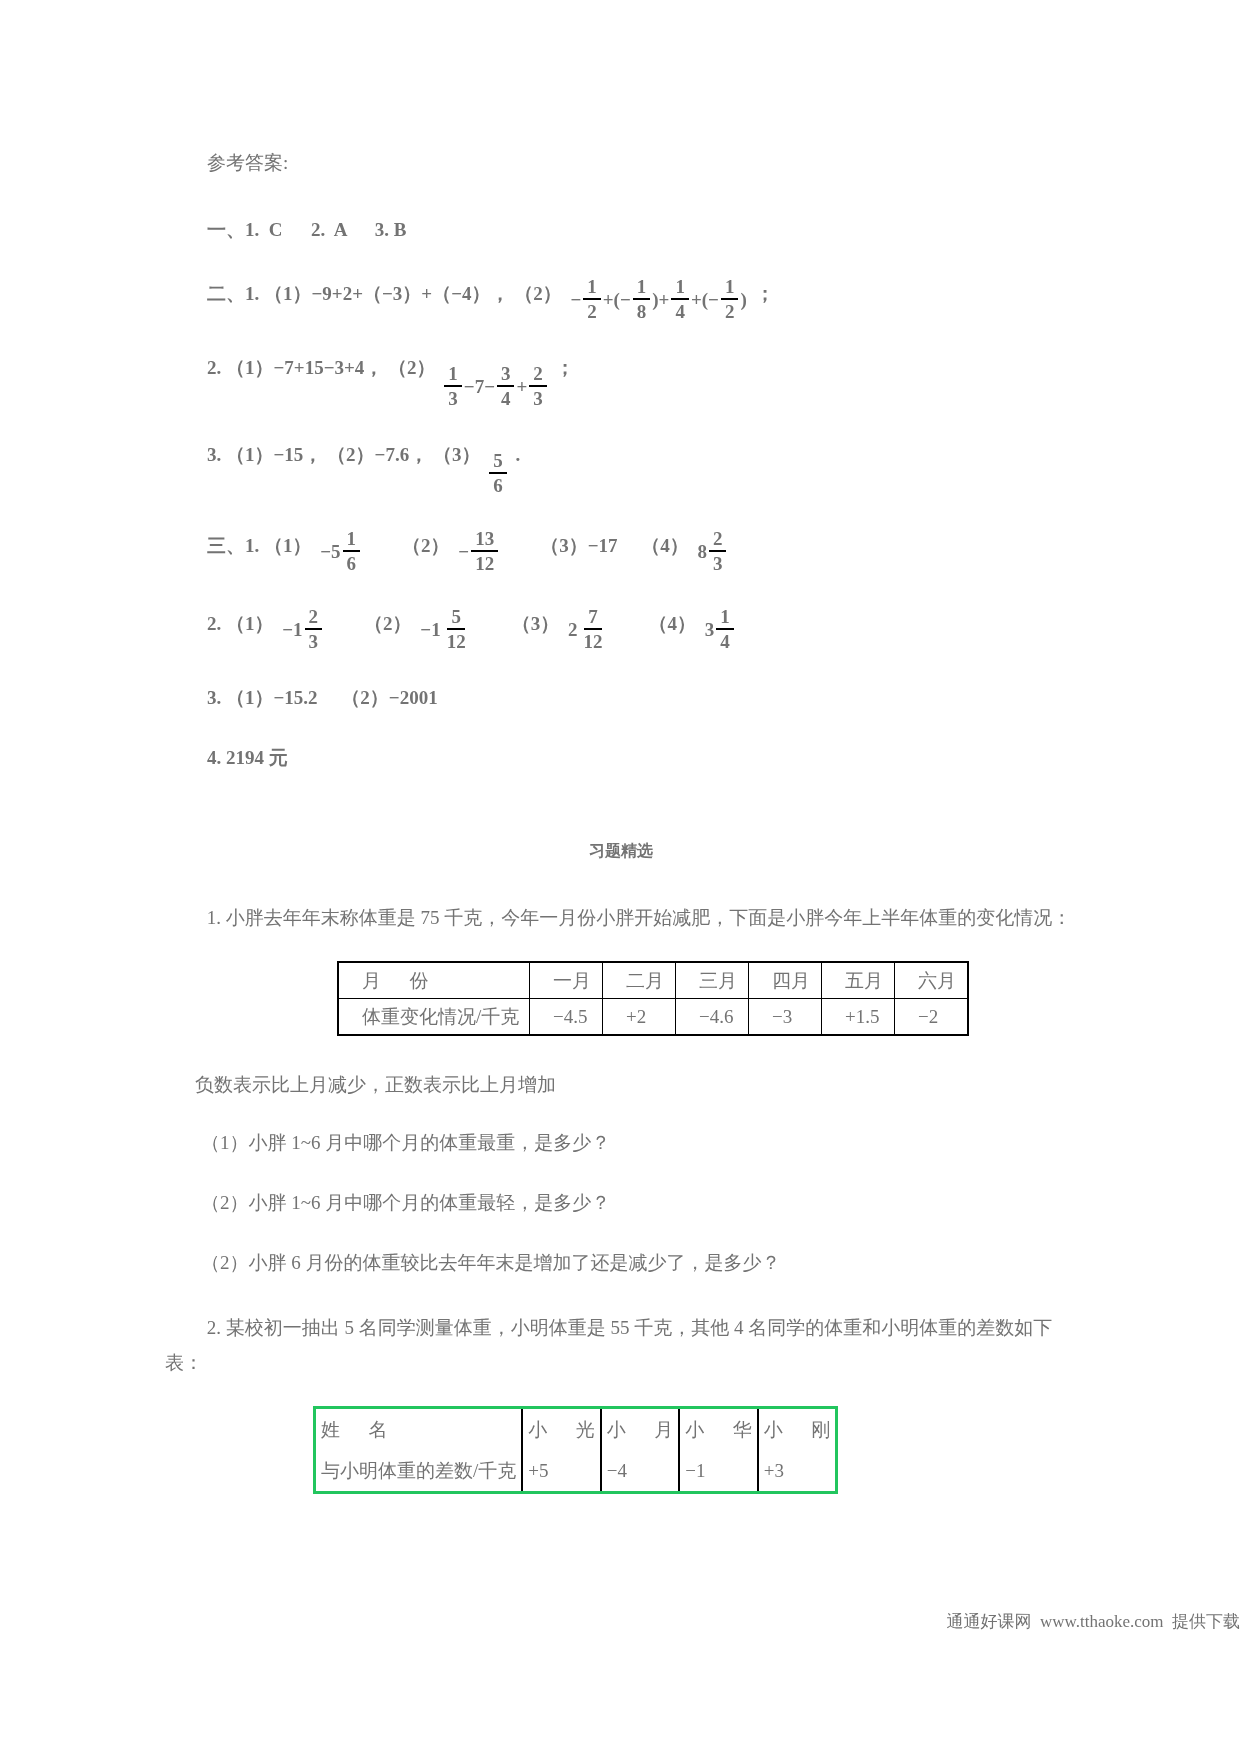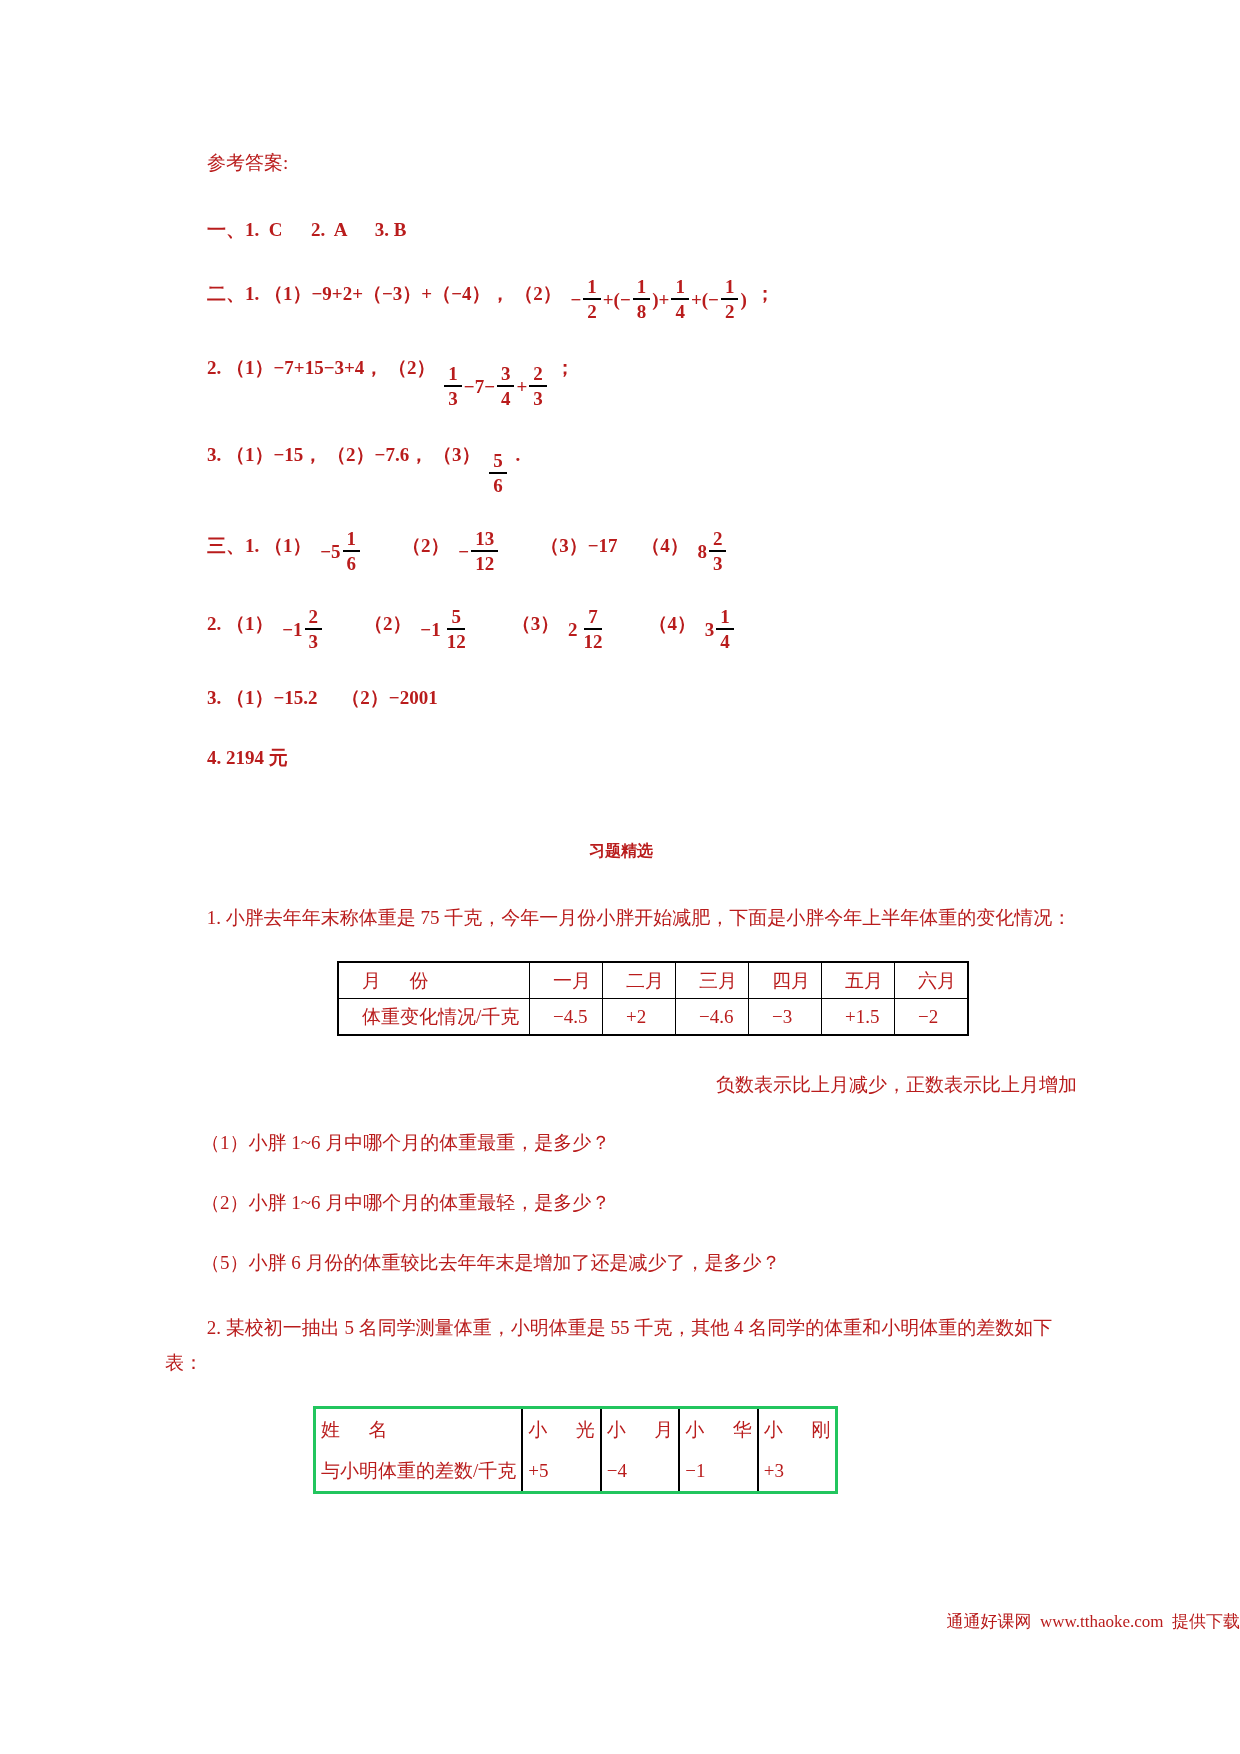--- a/index.html
+++ b/index.html
@@ -1,21 +1,21 @@
 <!DOCTYPE html>
 <html><head>
 <meta charset="utf-8">
 <style>
   html,body { margin:0; padding:0; background:#e8e8e8; }
   .page {
     position:relative;
     width:1240px; height:1754px;
     margin:0 auto;
     background:#ffffff;
-    color:#b91c1c;
+    color:#737373;
     font-family:"Liberation Serif","DejaVu Serif",serif;
     font-size:19px;
     overflow:hidden;
   }
   .content { position:absolute; left:165px; top:150px; width:912px; }
 
   
   .answers-title { margin:0 0 40px 42px; line-height:26px; white-space:pre-wrap; }
   .ans-line { margin:0 0 32px 42px; line-height:28px; white-space:pre-wrap;font-weight:bold; }
 
@@ -29,21 +29,21 @@
   
   .heading {
     margin:66px 0 36px 0;
     text-align:center;
     font-family:"Liberation Sans","DejaVu Sans",sans-serif;
     font-weight:bold;
     font-size:16px;
     line-height:26px;
   }
   .para { margin:0 0 26px 0; line-height:35px; text-indent:2.2em; white-space:pre-wrap; }
-  .note { margin:0 0 32px 30px; line-height:26px; text-indent:0;text-align:right; }
+  .note { margin:0 0 32px 30px; line-height:26px; text-indent:0; }
   .q    { margin:0 0 34px 36px; line-height:26px; text-indent:0; white-space:pre-wrap; }
 
   table { border-collapse:collapse; table-layout:fixed; }
   td { white-space:pre; padding:2px 5px; line-height:31px; }
 
   .t1 { margin:18px 0 36px 172px; border:2px solid #000; }
   .t1 td { border:1px solid #000; }
   .t1 td:first-child { width:162px; }
   .t1 td { width:44px;padding-left:23px; }
 
@@ -100,21 +100,21 @@
             <td>−3</td>
             <td>+1.5</td>
             <td>−2</td>
           </tr>
         </tbody>
     </table>
 
     <p class="para note">负数表示比上月减少，正数表示比上月增加</p>
     <p class="para q">（1）小胖 1~6 月中哪个月的体重最重，是多少？</p>
     <p class="para q">（2）小胖 1~6 月中哪个月的体重最轻，是多少？</p>
-    <p class="para q">（5）小胖 6 月份的体重较比去年年末是增加了还是减少了，是多少？</p>
+    <p class="para q">（2）小胖 6 月份的体重较比去年年末是增加了还是减少了，是多少？</p>
 
     <p class="para">2. 某校初一抽出 5 名同学测量体重，小明体重是 55 千克，其他 4 名同学的体重和小明体重的差数如下表：</p>
 
     <table class="t2">
       <tbody id="table2-body">
           <tr>
             <td>姓      名</td>
             <td>小      光</td>
             <td>小      月</td>
             <td>小      华</td>

